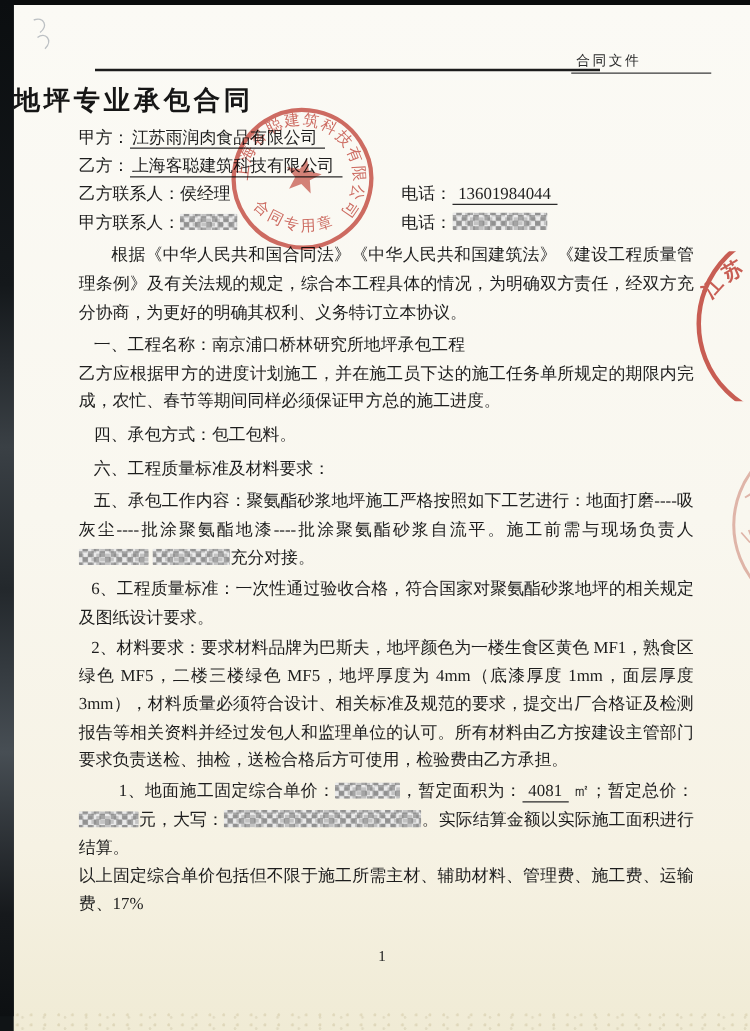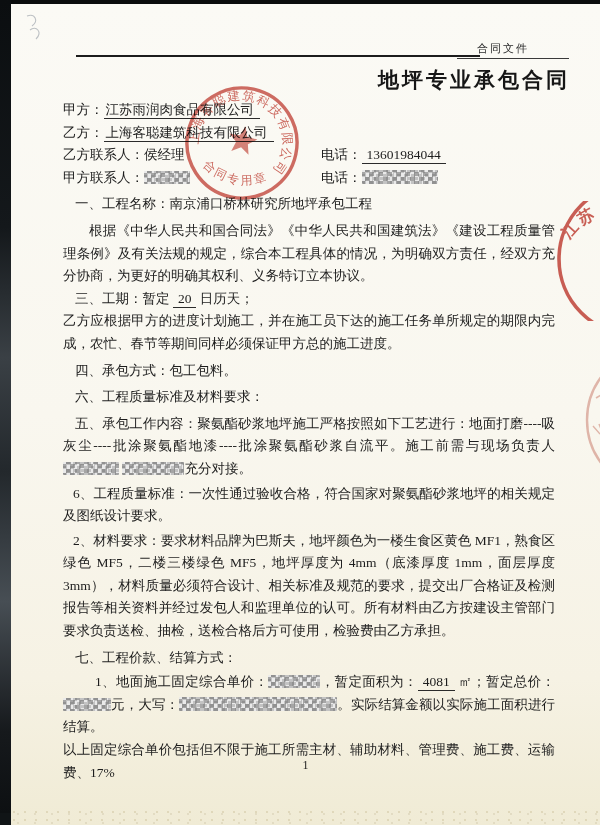--- a/index.html
+++ b/index.html
@@ -17,26 +17,26 @@
   .paper{
     position:absolute;left:11px;top:4px;right:0;bottom:0;
     background:linear-gradient(180deg,#fbfaf5 0%,#f9f7ef 50%,#f6f2e4 82%,#f0ebd5 100%);
   }
   .speckle{
     position:absolute;left:0;right:0;bottom:0;height:16px;opacity:.65;
     background-image:radial-gradient(circle at 3px 3px, rgba(148,126,62,.28) 1px, transparent 1.4px),
                      radial-gradient(circle at 7px 5px, rgba(120,104,54,.18) 1px, transparent 1.3px);
     background-size:11px 8px,17px 9px;
   }
-  .corner-label{position:absolute;top:37px;right:71px;font-size:11px;letter-spacing:2px;color:#2a2a2a;}
+  .corner-label{position:absolute;top:37px;right:87px;font-size:11px;letter-spacing:2px;color:#2a2a2a;}
   .rule-main{position:absolute;left:65px;top:51px;width:404px;height:2px;background:#1c1c1c;}
   .rule-sub{position:absolute;left:446px;top:54px;width:112px;height:1px;background:#3a3a3a;}
   .scribble{position:absolute;left:12px;top:8px;opacity:.55;}
   .doc-title{
-    position:absolute;left:0;right:30px;top:62px;margin:0;text-align:right;
+    position:absolute;left:0;right:30px;top:62px;margin:0;text-align:left;
     font-size:21px;font-weight:700;letter-spacing:3px;color:#161616;
   }
   .col{
     position:absolute;left:52px;top:95px;width:492px;
     font-size:13.5px;line-height:22.6px;text-align:justify;color:#1d1d1d;
   }
   .col p{margin:0;}
   .flexrow .cell-l{display:inline-block;width:258px;}
   .u{border-bottom:1px solid #2b2b2b;padding:0 6px 1px 2px;}
   .u-num{border-bottom:1px solid #2b2b2b;padding:0 5px 1px 5px;}
@@ -79,31 +79,29 @@
   <div class="rule-sub"></div>
 
   <h1 class="doc-title">地坪专业承包合同</h1>
 
   <div class="col">
     <p class="flexrow"><span>甲方：</span><span class="u">江苏雨润肉食品有限公司</span></p>
     <p class="flexrow"><span>乙方：</span><span class="u">上海客聪建筑科技有限公司</span></p>
     <p class="flexrow"><span class="cell-l"><span>乙方联系人：</span><span>侯经理</span></span><span>电话：</span><span class="u-num">13601984044</span></p>
     <p class="flexrow"><span class="cell-l"><span>甲方联系人：</span><span class="px px-a-name"></span></span><span>电话：</span><span class="px px-a-phone"></span></p>
 
+    <p class="mt4" style="text-indent:26px">根据《中华人民共和国合同法》《中华人民共和国建筑法》《建设工程质量管理条例》及有关法规的规定，综合本工程具体的情况，为明确双方责任，经双方充分协商，为更好的明确其权利、义务特订立本协议。</p>
+
     <p class="mt4 indent1">一、工程名称：南京浦口桥林研究所地坪承包工程</p>
-
-    <p class="mt4" style="text-indent:26px">根据《中华人民共和国合同法》《中华人民共和国建筑法》《建设工程质量管理条例》及有关法规的规定，综合本工程具体的情况，为明确双方责任，经双方充分协商，为更好的明确其权利、义务特订立本协议。</p>
-    <p class="indent1"><span>三、工期：暂定</span> <span class="u-num">20</span> <span>日历天；</span></p>
     <p>乙方应根据甲方的进度计划施工，并在施工员下达的施工任务单所规定的期限内完成，农忙、春节等期间同样必须保证甲方总的施工进度。</p>
     <p class="mt4 indent1">四、承包方式：包工包料。</p>
     <p class="mt4 indent1">六、工程质量标准及材料要求：</p>
     <p class="mt4 indent1"><span>五、承包工作内容：聚氨酯砂浆地坪施工严格按照如下工艺进行：地面打磨----吸灰尘----批涂聚氨酯地漆----批涂聚氨酯砂浆自流平。施工前需与现场负责人</span><span class="px px-mgr1"></span> <span class="px px-mgr2"></span><span>充分对接。</span></p>
     <p class="mt2 indent2">6、工程质量标准：一次性通过验收合格，符合国家对聚氨酯砂浆地坪的相关规定及图纸设计要求。</p>
     <p class="mt2 indent2">2、材料要求：要求材料品牌为巴斯夫，地坪颜色为一楼生食区黄色 MF1，熟食区绿色 MF5，二楼三楼绿色 MF5，地坪厚度为 4mm（底漆厚度 1mm，面层厚度 3mm），材料质量必须符合设计、相关标准及规范的要求，提交出厂合格证及检测报告等相关资料并经过发包人和监理单位的认可。所有材料由乙方按建设主管部门要求负责送检、抽检，送检合格后方可使用，检验费由乙方承担。</p>
-    <p class="mt4 indent1">七、工程价款、结算方式：</p>
     <p class="mt2 indent3"><span>1、地面施工固定综合单价：</span><span class="px px-unit"></span><span>，暂定面积为：</span><span class="u-num">4081</span> <span>㎡</span><span>；暂定总价：</span><span class="px px-total"></span><span>元，大写：</span><span class="px px-words"></span><span>。实际结算金额以实际施工面积进行结算。</span></p>
     <p>以上固定综合单价包括但不限于施工所需主材、辅助材料、管理费、施工费、运输费、17%</p>
   </div>
 
   <svg class="seal seal-main" width="118" height="120" viewBox="0 0 118 120">
     <defs>
       <path id="ringPath" d="M 16.5 69.5 A 42.5 42.5 0 1 1 59 101"></path>
       <path id="capPath" d="M 23 87 A 56 56 0 0 0 95 87"></path>
     </defs>
     <g transform="rotate(12 59 59)" opacity="0.78">

